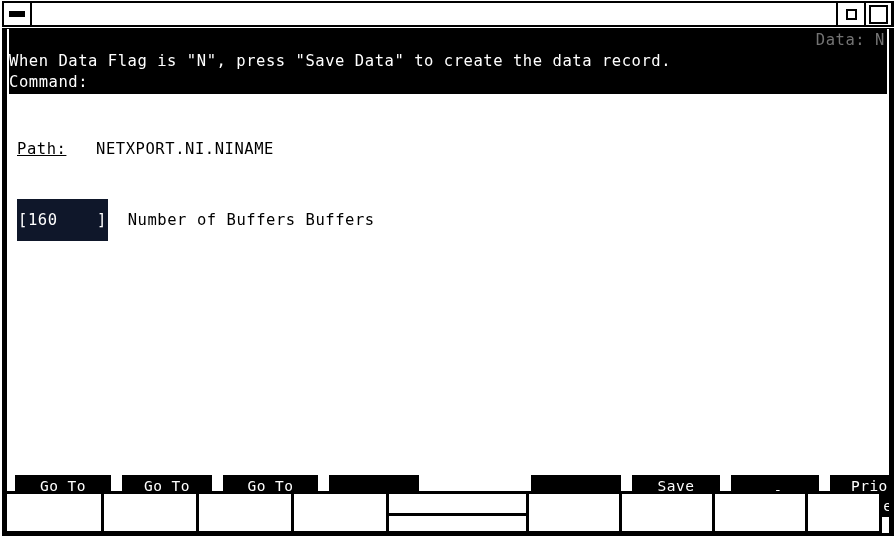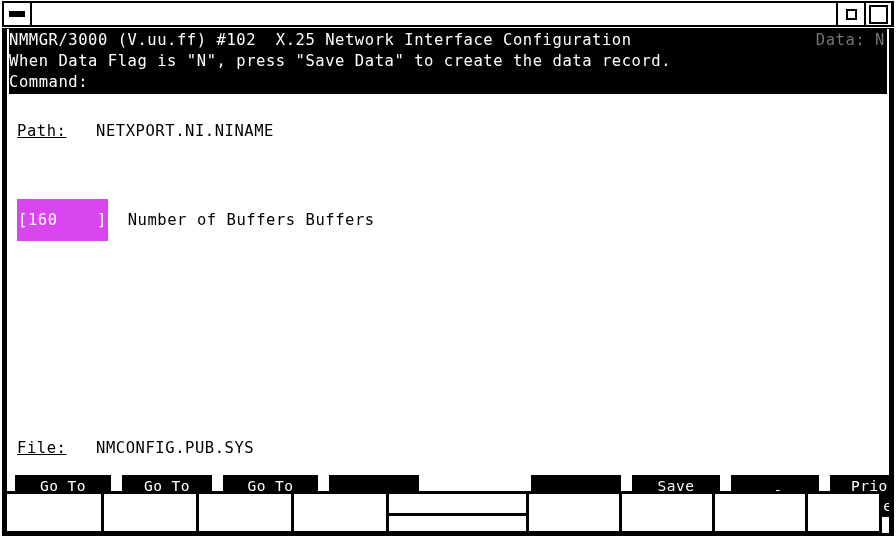--- a/index.html
+++ b/index.html
@@ -179,32 +179,32 @@
   .row {
     position: absolute;
     left: 0;
     white-space: pre;
     color: #000000;
   }
   .underline {
     text-decoration: underline;
   }
 
-  #row-path  { top: 92px; left: 8px; }
+  #row-path  { top: 110px; left: 8px; }
   #row-file  { top: 409px; left: 8px; }
 
   
   #row-field {
     position: absolute;
     top: 181px;
     left: 8px;
     white-space: pre;
   }
   #field-value {
-    background: #d946ef;
+    background: #0f172a;
     color: #ffffff;
     padding: 12px 1px;
   }
   #field-label {
     color: #000000;
     background: #ffffff;
   }
 
   
   #fkey-bar {
@@ -297,40 +297,38 @@
   </div>
 
   <div id="term-outer">
     <div id="term-inner">
 
       <div id="screen">
 
         
         <div id="header-band">
 
-          <div class="hdr-line" id="hdr-line1">NMMGR/3000 (V.uu.ff) #102  X.25 Network Interface Configuration</div>
 
           <div id="hdr-line1-right">Data: N</div>
 
           <div class="hdr-line" id="hdr-line2">When Data Flag is "N", press "Save Data" to create the data record.</div>
 
           <div id="hdr-line3-wrap">
             <div id="hdr-line3">Command:</div>
           </div>
 
         </div>
 
         
         <div class="row" id="row-path"><span class="underline">Path:</span><span>   </span><span>NETXPORT.NI.NINAME</span></div>
 
         
         <div id="row-field"><span id="field-value">[160    ]</span><span>  </span><span id="field-label">Number of Buffers Buffers</span></div>
 
         
-        <div class="row" id="row-file"><span class="underline">File:</span><span>   </span><span>NMCONFIG.PUB.SYS</span></div>
 
         
         <div id="fkey-bar"><div class="fkey" style="width: 96px;"><span class="l1">Go To</span><span class="l2">PROTOCOL</span></div><div class="fkey" style="width: 90px;"><span class="l1">Go To</span><span class="l2">LINK</span></div><div class="fkey" style="width: 95px;"><span class="l1">Go To</span><span class="l2">INTERNET</span></div><div class="fkey" style="width: 90px;"><span class="l1"></span><span class="l2"></span></div><div class="fkey blank-white" style="width: 90px;"><span class="l1"></span><span class="l2"></span></div><div class="fkey" style="width: 90px;"><span class="l1"></span><span class="l2"></span></div><div class="fkey" style="width: 88px;"><span class="l1">Save</span><span class="l2">Data</span></div><div class="fkey" style="width: 88px;"><span class="l1">Help</span><span class="l2"></span></div><div class="fkey" style="width: 88px;"><span class="l1">Prior</span><span class="l2">Screen</span></div></div>
 
       </div>
 
     </div>
   </div>
 
   <div id="status-row">

